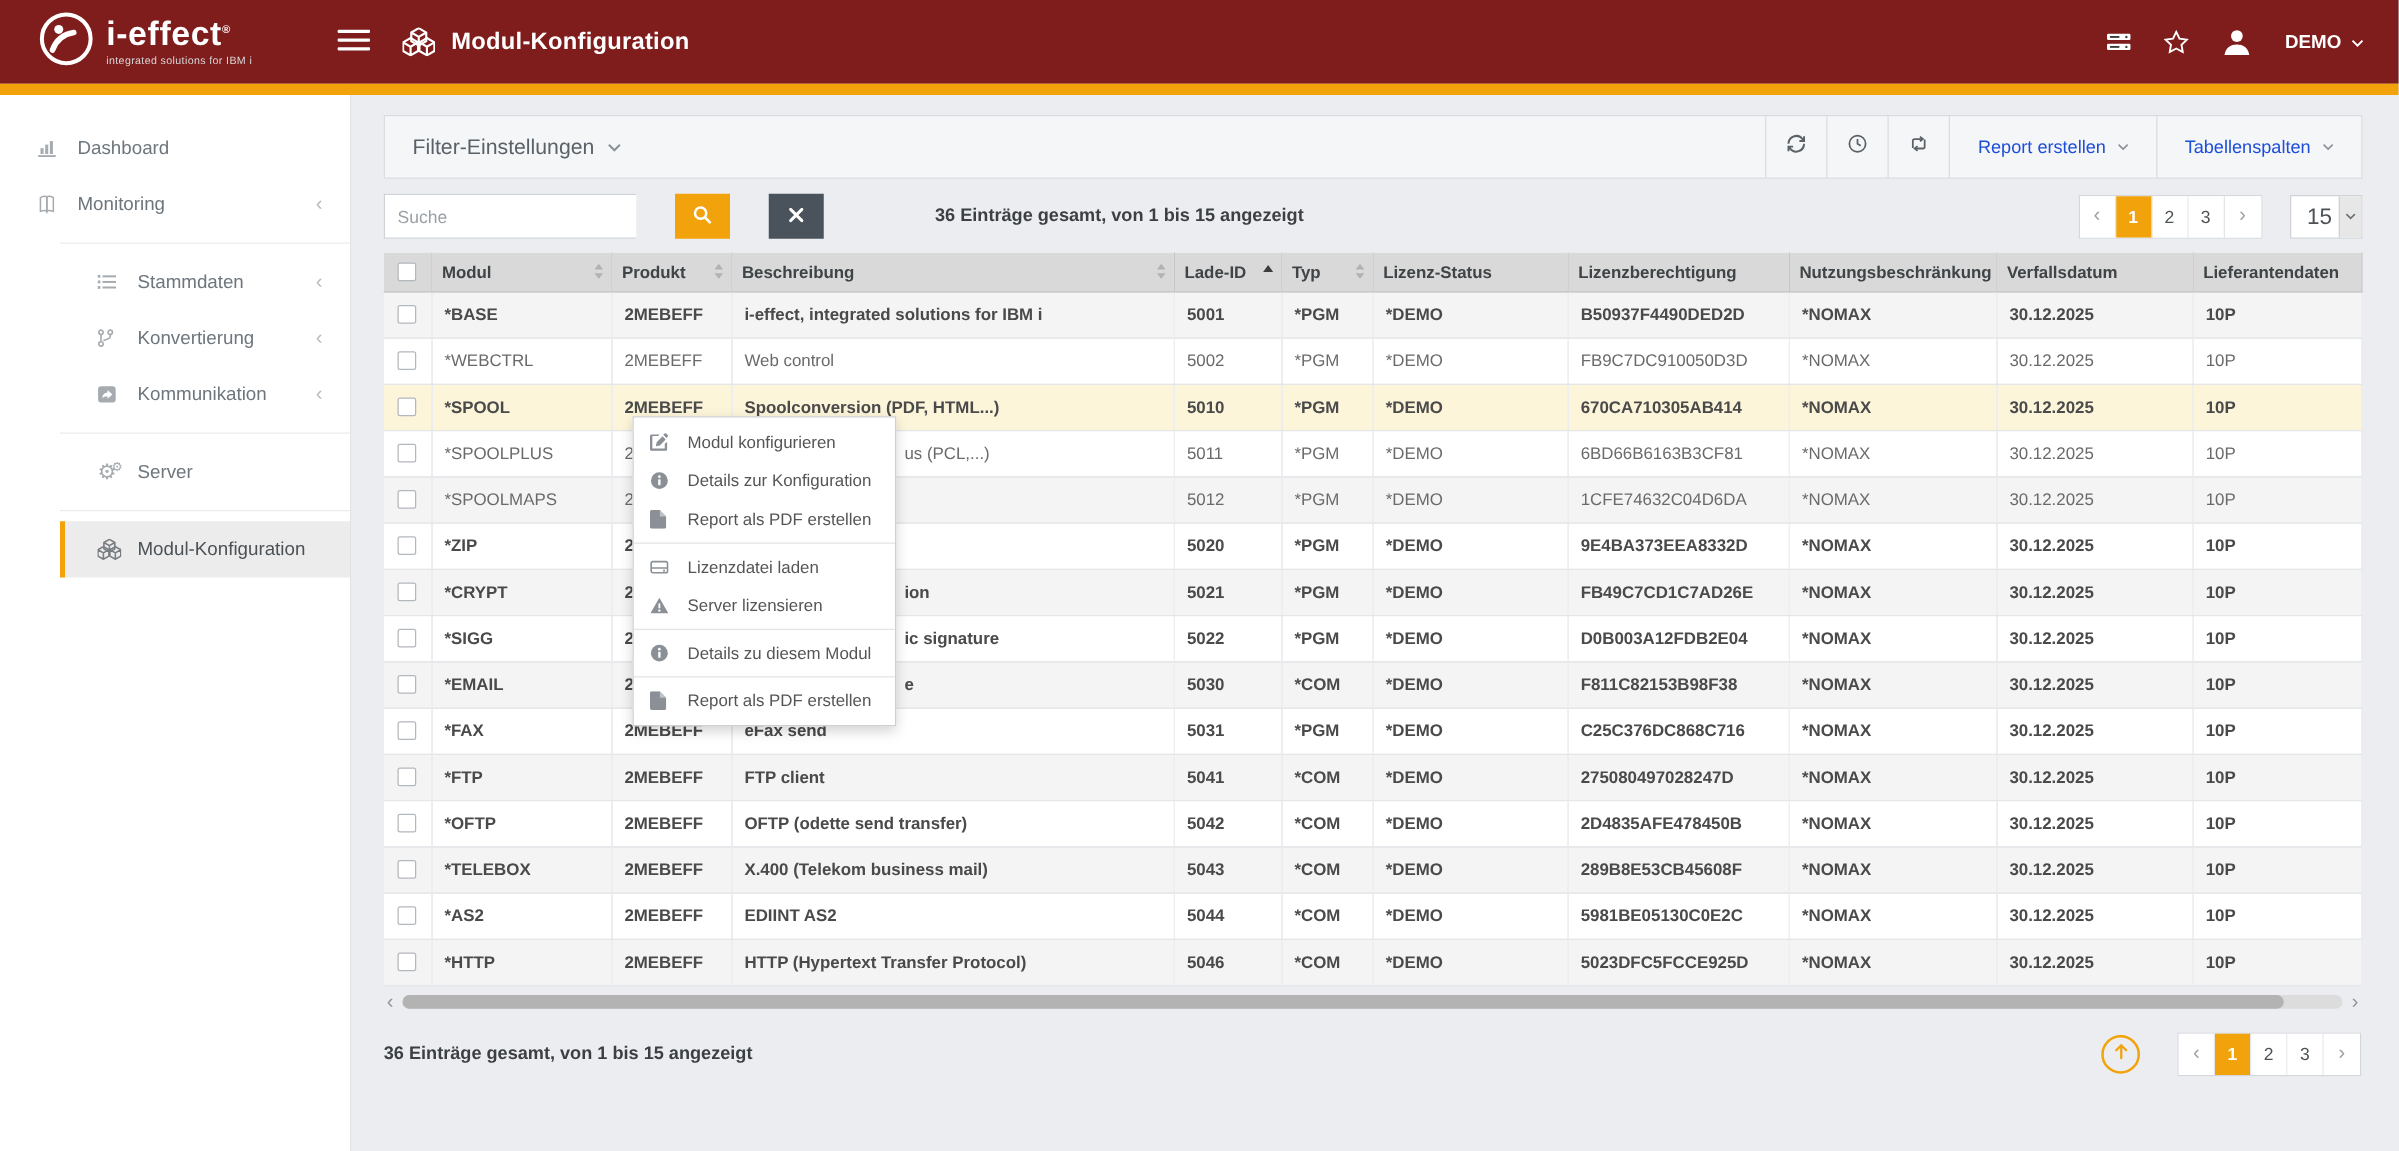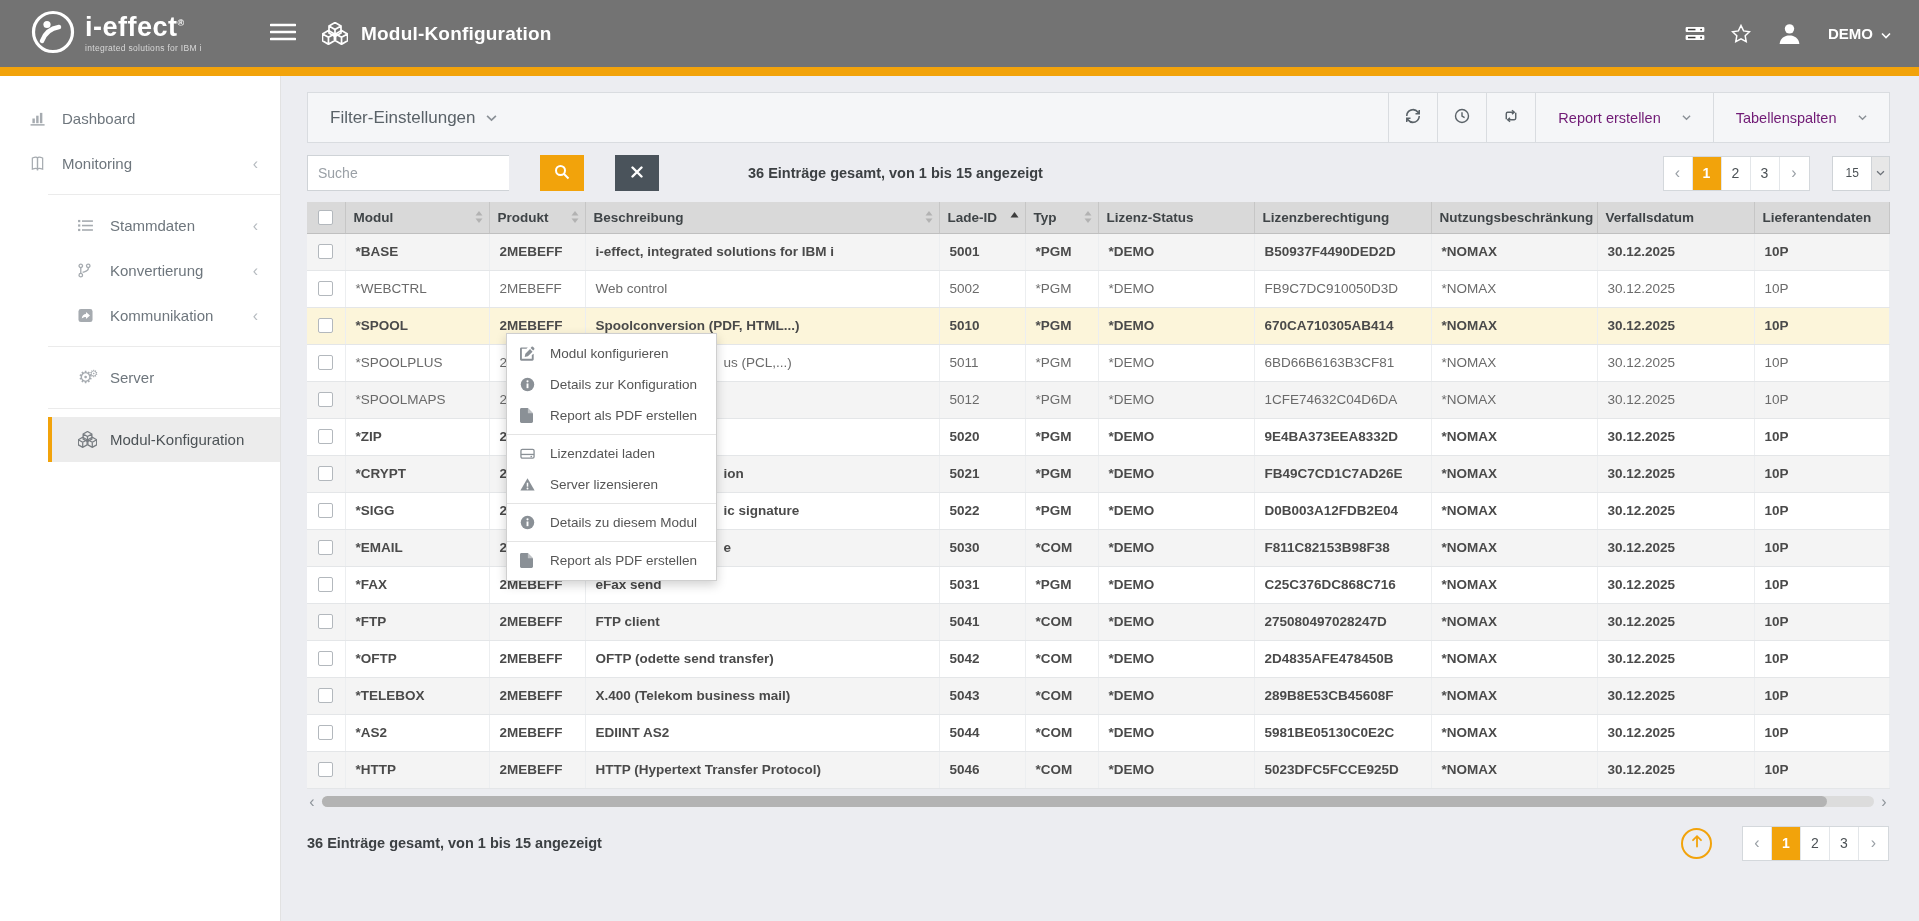--- a/index.html
+++ b/index.html
@@ -1,21 +1,21 @@
 <!DOCTYPE html>
 <html><head>
 <meta charset="utf-8">
 <style>
   * { box-sizing: border-box; margin: 0; padding: 0; }
   html,body { width:1919px; height:921px; overflow:hidden; }
   body { font-family:"Liberation Sans", sans-serif; background:#ecedf1; color:#555; }
   .app { position:relative; width:1919px; height:921px; }
 
   
-  .topbar { height:67px; background:#737373; display:flex; align-items:center; color:#fff; padding:0 28px 0 30px; }
+  .topbar { height:67px; background:#7f1d1d; display:flex; align-items:center; color:#fff; padding:0 28px 0 30px; }
   .logo { display:flex; align-items:center; gap:9px; width:222px; }
   .logo-word { font-size:27px; font-weight:bold; letter-spacing:.5px; line-height:1; }
   .logo-word .reg { font-size:9px; vertical-align:super; }
   .logo-tag { font-size:8.5px; color:#d8d8d8; letter-spacing:.3px; margin-top:2px; }
   .hamburger { background:none; border:none; color:#fff; margin-left:18px; cursor:pointer; display:flex; align-items:center; }
   .page-title-wrap { display:flex; align-items:center; gap:13px; margin-left:26px; }
   .page-title { font-size:19px; font-weight:bold; letter-spacing:.2px; }
   .top-actions { margin-left:auto; display:flex; align-items:center; gap:26px; }
   .top-icon { color:#fff; display:flex; align-items:center; cursor:pointer; }
   .user-menu { display:flex; align-items:center; gap:8px; font-size:15px; font-weight:bold; cursor:pointer; }
@@ -33,42 +33,42 @@
   .nav-item.active { background:#ececec; border-left:4px solid #F2A30B; padding-left:26px; color:#4c5256; }
   .nav-item.active .nav-icon { color:#787d82; }
   .gears-glyph { font-size:17px; line-height:1; color:inherit; }
   .gears-glyph small { font-size:10px; margin-left:-4px; vertical-align:6px; }
 
   .main { flex:1; padding:16px 30px 0 26px; }
 
   
   .filterbar { height:51px; background:#f5f6f8; border:1px solid #d9dce0; display:flex; align-items:stretch; }
   .filter-left { flex:1; display:flex; align-items:center; gap:10px; padding-left:22px; color:#5a6268; font-size:17px; cursor:pointer; }
-  .fbtn { border-left:1px solid #d9dce0; display:flex; align-items:center; justify-content:center; gap:21px; color:#701a75; cursor:pointer; }
+  .fbtn { border-left:1px solid #d9dce0; display:flex; align-items:center; justify-content:center; gap:9px; color:#1d4ed8; cursor:pointer; }
   .fbtn.icon-btn { width:49px; }
   .fbtn.label-btn { padding:0 22px; font-size:14.5px; }
   .chev { color:#8a9096; display:flex; align-items:center; }
 
   
   .search-row { margin-top:12px; display:flex; align-items:center; height:36px;gap:31px; }
   .search-input { width:202px; height:36px; border:1px solid #cfd3d7; border-right:none; padding:0 10px; font-size:14px; color:#555; background:#fff; outline:none; font-family:inherit; }
   .search-input::placeholder { color:#9aa0a6; }
   .btn-search { width:44px; height:36px; background:#F2A30B; border:none; display:flex; align-items:center; justify-content:center; cursor:pointer; }
   .btn-clear { width:44px; height:36px; background:#4a535b; border:none; display:flex; align-items:center; justify-content:center; cursor:pointer; }
   .summary { font-weight:bold; font-size:14.5px; color:#3c4043; }
   .search-row .summary { margin-left:58px; }
   .top-paging { margin-left:auto; display:flex; align-items:center; }
 
   .pager { display:flex; border:1px solid #d4d8dc; background:#fff; }
   .pager .pg { min-width:29px; height:33px; display:flex; align-items:center; justify-content:center; font-size:14px; color:#4c5256; border-right:1px solid #e3e6e9; padding:0 9px; cursor:pointer; background:#fff; }
   .pager .pg:last-child { border-right:none; }
   .pager .pg.arrow { color:#9aa0a6; font-size:16px; }
   .pager .pg.active { background:#F2A30B; color:#fff; font-weight:bold; }
   .size-select { width:58px; height:35px; margin-left:22px; border:1px solid #cfd3d7; background:#fff; display:flex; align-items:center; cursor:pointer; }
-  .size-select .sel-val { flex:1; padding-left:13px; font-size:12px; color:#4c5256; }
+  .size-select .sel-val { flex:1; padding-left:13px; font-size:18px; color:#4c5256; }
   .size-select .sel-arrow { width:18px; height:100%; background:#e7e7e7; border-left:1px solid #cfd3d7; display:flex; align-items:center; justify-content:center; color:#6b7077; }
 
   
   table { margin-top:11px; width:1582px; border-collapse:collapse; table-layout:fixed; font-size:13.5px; }
   th { background:#d9d9d9; height:31px; text-align:left; padding:0 8px; font-size:13.5px; color:#3f4447; font-weight:bold; border-right:1px solid #c6c6c6; border-bottom:1px solid #bfbfbf; position:relative; white-space:nowrap; overflow:hidden; }
   th .sort { position:absolute; right:6px; top:50%; transform:translateY(-50%); display:flex; }
   td { height:37px; padding:0 10px; border-bottom:1px solid #e4e6e8; border-right:1px solid #eceef0; background:#fff; color:#6a6a6a; white-space:nowrap; overflow:hidden; }
   tr.striped td { background:#f4f4f4; }
   tr.hl td { background:#fcf5da; }
   tr.bold td { font-weight:bold; color:#4a4a4a; }

